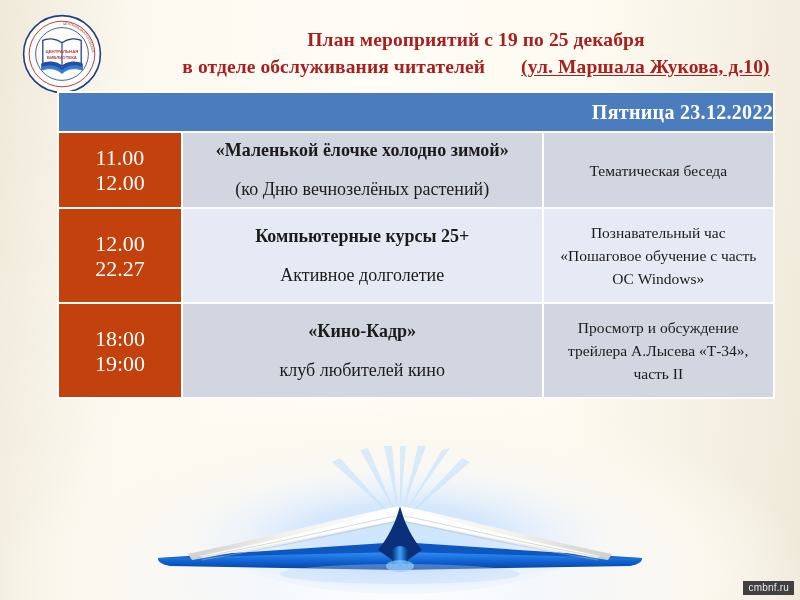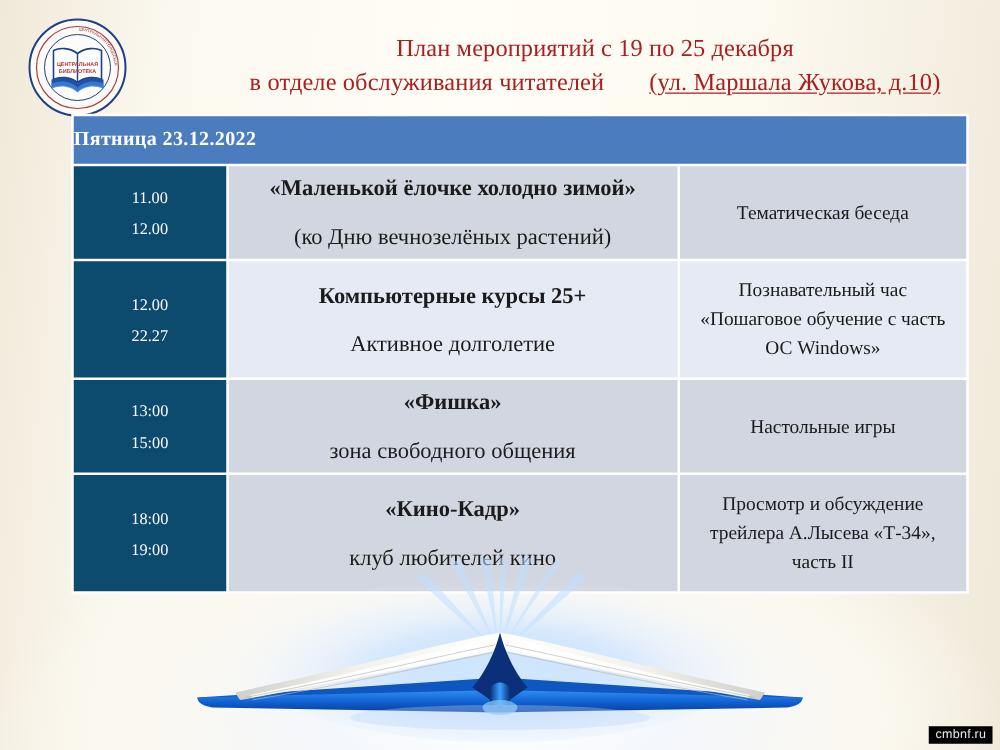--- a/index.html
+++ b/index.html
@@ -25,50 +25,50 @@
   }
   
   #logo{
     position:absolute; left:22px; top:14px; width:80px; height:80px;
   }
   
   #title{
     position:absolute; left:160px; top:26px; width:632px;
     text-align:center;
     color:#a91f1f;
-    font-weight:normal;
+    font-weight:bold;
     font-size:19.5px;
     line-height:27px;
     letter-spacing:.1px;
   }
   #title .ln{ display:block; white-space:nowrap; }
   #title .addr{ text-decoration:underline; text-underline-offset:2px;margin-left:31px; }
   
   #schedule{
     position:absolute; left:57px; top:91px; width:718px;
     border-collapse:separate;
     border-spacing:2px;
     background:#ffffff;
   }
   #schedule td, #schedule th{ vertical-align:middle; }
   .hdr{
     background:#4b7cbe;
     color:#ffffff;
     font-weight:bold;
-    font-size:16px;
+    font-size:20px;
     height:38px;
-    text-align:left;
+    text-align:right;
     letter-spacing:.3px;
   }
   .tcell{
-    background:#0c4a6e;
+    background:#c2410c;
     color:#ffffff;
     width:123px;
     text-align:center;
-    font-size:13px;
+    font-size:22px;
     line-height:25px;
     padding:4px 0;
     margin-top:23px;
   }
   .ev{
     width:362px;
     text-align:center;
     color:#1b1b1b;
     font-size:18px;
     line-height:23px;
@@ -84,21 +84,21 @@
     line-height:23px;
     padding:12px 8px;
   }
   tr.odd .ev, tr.odd .desc { background:#d2d6e1; }
   tr.even .ev, tr.even .desc { background:#e6eaf4; }
   
   #book{ position:absolute; left:110px; bottom:4px; width:580px; height:150px; }
   
   #watermark{
     position:absolute; right:6px; bottom:5px;
-    background:#000000;
+    background:#404040;
     color:#e8e8e8;
     font-family:"Liberation Sans", sans-serif;
     font-size:10px;
     padding:1px 5px 2px 5px;
     letter-spacing:.2px;
   }
 </style>
 </head>
 <body>
 
@@ -152,31 +152,20 @@
         <div>22.27</div>
       </td>
       <td class="ev">
         <span class="t">Компьютерные  курсы  25+</span>
         <span class="s">Активное долголетие</span>
       </td>
       <td class="desc">Познавательный  час «Пошаговое обучение  с часть ОС Windows»</td>
     </tr>
     <tr class="odd">
       <td class="tcell">
-        <div>13:00</div>
-        <div>15:00</div>
-      </td>
-      <td class="ev">
-        <span class="t">«Фишка»</span>
-        <span class="s">зона свободного общения</span>
-      </td>
-      <td class="desc">Настольные игры</td>
-    </tr>
-    <tr class="odd">
-      <td class="tcell">
         <div>18:00</div>
         <div>19:00</div>
       </td>
       <td class="ev">
         <span class="t">«Кино-Кадр»</span>
         <span class="s">клуб любителей кино</span>
       </td>
       <td class="desc">Просмотр и  обсуждение трейлера А.Лысева «Т-34», часть II</td>
     </tr>
   </tbody>

